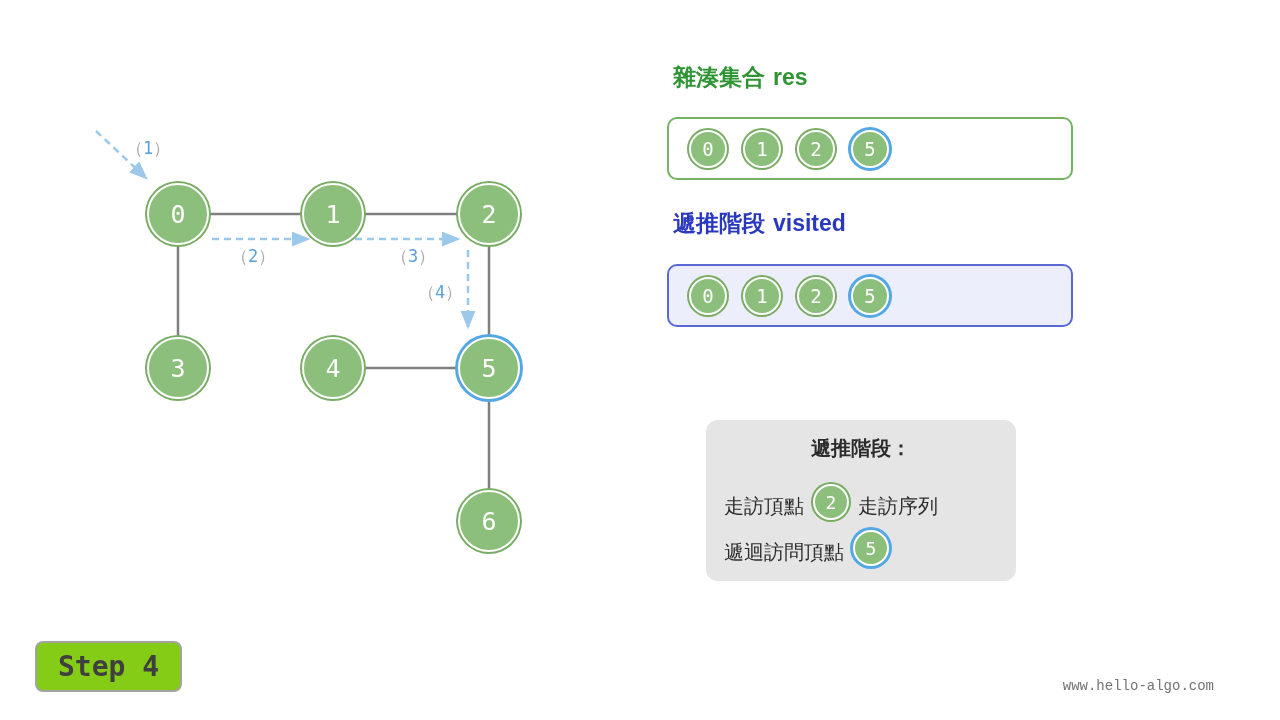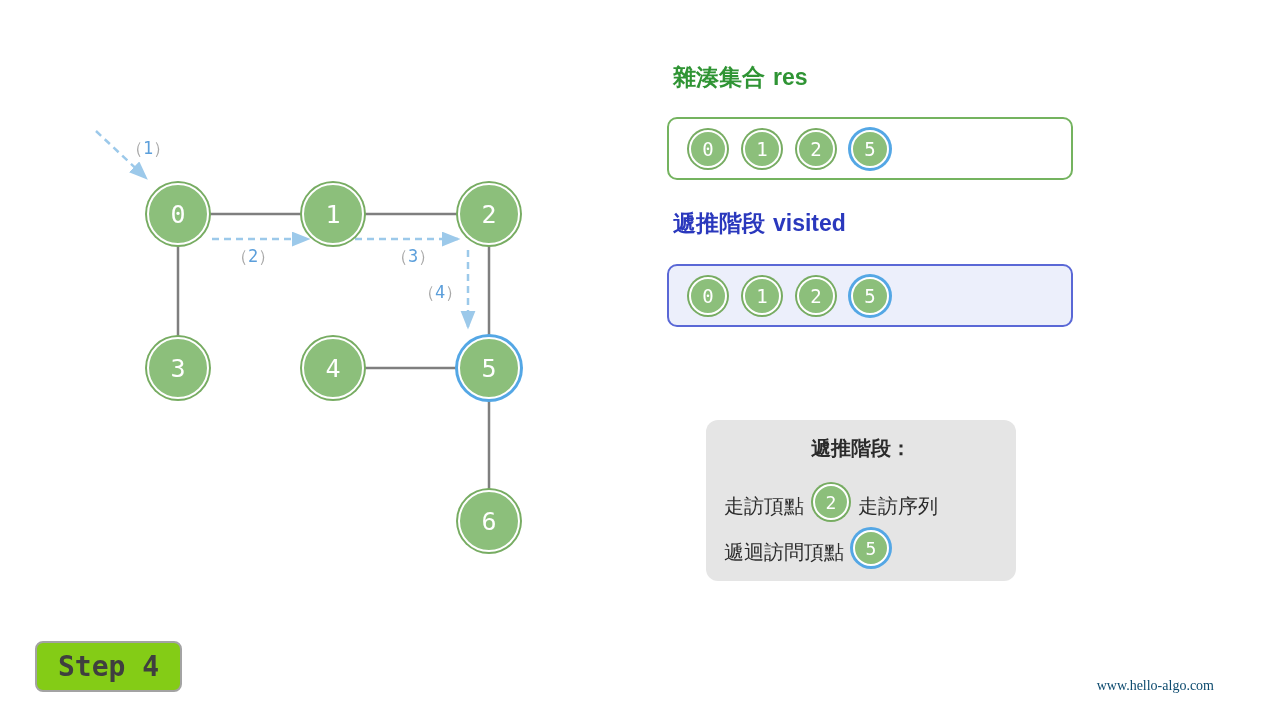--- a/index.html
+++ b/index.html
@@ -61,22 +61,22 @@
   .chip.info-chip { width:36px; height:36px; font-size:18px; }
 
   
   .step-box {
     position:absolute; left:35px; top:641px; width:147px; height:51px;
     border:2px solid #A3A3A3; border-radius:8px; background:#84cc16;
     display:flex; align-items:center; justify-content:center;
     font-family:"DejaVu Sans Mono",monospace; font-size:28px; font-weight:bold; color:#3F3F3F;
   }
   .watermark {
-    position:absolute; right:66px; top:678px; font-size:14px; color:#0c4a6e;
-    font-family:Liberation Serif, serif;
+    position:absolute; right:66px; top:678px; font-size:14px; color:#737373;
+    font-family:Liberation Mono, monospace;
   }
 </style>
 </head>
 <body>
 
 <div class="canvas">
 
   <svg class="graph-svg" width="1280" height="720" viewBox="0 0 1280 720">
     <defs>
       <marker id="arrowhead" markerWidth="9" markerHeight="8" refX="6.5" refY="3" orient="auto">

